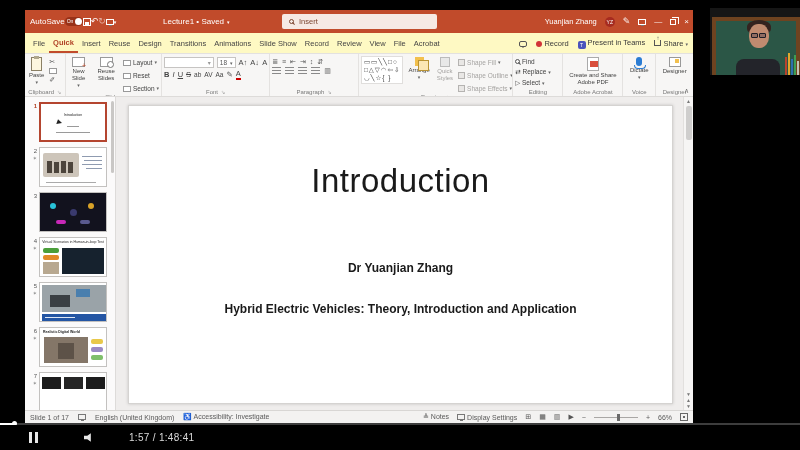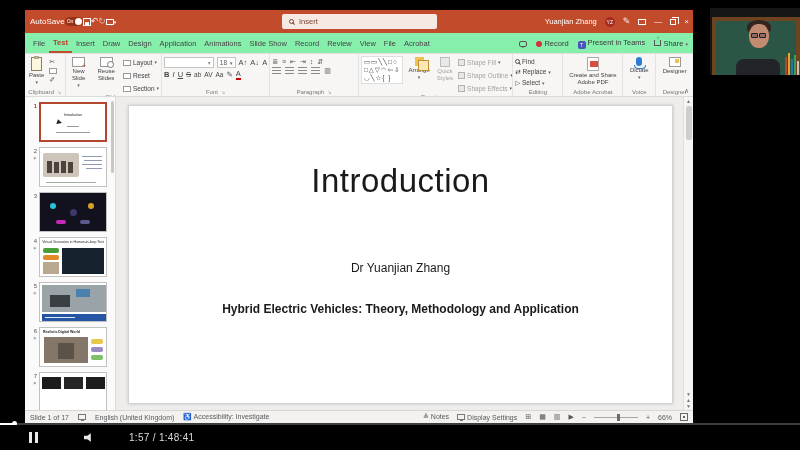--- a/index.html
+++ b/index.html
@@ -23,21 +23,21 @@
   .searchbox{position:absolute;left:257px;top:4px;width:155px;height:15px;background:#f6e9e4;border-radius:2px;display:flex;align-items:center;gap:5px;padding:0 7px;color:#7d4631;font-size:7.5px}
   .mag{width:5px;height:5px;border:1px solid currentColor;border-radius:50%;position:relative;display:inline-block;flex:0 0 auto}
   .mag::after{content:"";position:absolute;width:3px;height:1px;background:currentColor;transform:rotate(45deg);right:-2px;bottom:-1px}
   .tb-right{position:absolute;right:4px;top:0;height:23px;display:flex;align-items:center;gap:8px;font-size:7.5px}
   .avatar{width:10px;height:10px;border-radius:50%;background:#a62b20;color:#fff;font-size:5px;display:flex;align-items:center;justify-content:center}
   .winbtn{font-size:8px;opacity:.95}
   .restore-ico{width:6px;height:6px;border:1px solid #fff;position:relative;display:inline-block}
   .restore-ico::before{content:"";position:absolute;left:1px;top:-3px;width:6px;height:6px;border:1px solid #fff;border-bottom:none;border-left:none}
 
   
-  .tabsrow{height:21px;background:#86efac;display:flex;align-items:center;padding:0 4px;font-size:7.5px;color:#444;border-bottom:1px solid #e3e1df;flex:0 0 auto;white-space:nowrap;position:relative}
+  .tabsrow{height:21px;background:#fef9c3;display:flex;align-items:center;padding:0 4px;font-size:7.5px;color:#444;border-bottom:1px solid #e3e1df;flex:0 0 auto;white-space:nowrap;position:relative}
   .rtab{padding:4px 4px;cursor:default}
   .rtab.active{color:#b04226;border-bottom:2px solid #C14B2B;font-weight:bold}
   .tabs-right{position:absolute;right:5px;top:0;height:21px;display:flex;align-items:center;gap:9px;font-size:7.5px;color:#3a3a3a}
   .comment-ico{width:8px;height:6px;border:1px solid #555;border-radius:2px;position:relative;display:inline-block}
   .comment-ico::after{content:"";position:absolute;left:1px;bottom:-4px;border:2px solid transparent;border-top-color:#555}
   .rec-dot{width:6px;height:6px;border-radius:50%;background:#d13438;display:inline-block;margin-right:2px;vertical-align:-1px}
   .teams-ico{width:8px;height:8px;background:#4B53BC;border-radius:2px;color:#fff;font-size:5px;display:inline-flex;align-items:center;justify-content:center;margin-right:2px;vertical-align:-2px}
   .share-ico{width:7px;height:6px;border:1px solid #555;border-top:none;position:relative;display:inline-block;margin-right:2px}
   .share-ico::after{content:"↑";position:absolute;top:-5px;left:1px;font-size:6px;color:#555}
   .caret{font-size:5px;color:#666}
@@ -97,21 +97,21 @@
   .mini-line{position:absolute;left:20%;height:1px;background:#9a9a9a}
   .cursor-ico{position:absolute;left:16px;top:16px;width:0;height:0;border-left:5px solid #222;border-bottom:3px solid transparent;border-top:2px solid transparent;transform:rotate(20deg)}
   .photo{background:#cdc5ba;position:absolute}
   .blob{position:absolute;background:#4c443c}
   .tline{position:absolute;height:1px;background:#8f9bb0}
   .badge{position:absolute;width:12px;height:5px;border-radius:2px}
 
   .canvas{flex:1;background:#efedec;padding:8px 10px 6px 12px;min-width:0}
   .slide{width:100%;height:100%;background:#fff;border:1px solid #d5d3d1;box-shadow:0 0 3px rgba(0,0,0,.18);position:relative}
   .s-title{position:absolute;left:0;top:56px;width:100%;text-align:center;font-size:33px;color:#1a1a1a;letter-spacing:.5px}
-  .s-author{position:absolute;left:0;top:155px;width:100%;text-align:center;font-size:12px;color:#1a1a1a;font-weight:normal}
+  .s-author{position:absolute;left:0;top:155px;width:100%;text-align:center;font-size:12px;color:#1a1a1a;font-weight:bold}
   .s-sub{position:absolute;left:0;top:196px;width:100%;text-align:center;font-size:12px;color:#1a1a1a;font-weight:bold}
 
   .vscroll{width:10px;background:#f6f5f4;border-left:1px solid #e2e0de;display:flex;flex-direction:column;align-items:center;font-size:5px;color:#777;flex:0 0 auto;padding:1px 0}
   .vthumb{width:6px;height:34px;background:#cfcecd;border-radius:2px;margin:2px 0}
   .vsp{flex:1}
 
   
   .statusbar{height:13px;background:#f3f2f1;border-top:1px solid #d8d6d4;display:flex;align-items:center;font-size:7px;color:#5a5a5a;padding:0 5px;gap:9px;flex:0 0 auto;white-space:nowrap}
   .sb-right{margin-left:auto;display:flex;align-items:center;gap:8px}
   .monitor-ico{width:8px;height:6px;border:1px solid #777;position:relative;display:inline-block}
@@ -167,42 +167,46 @@
       <span class="toggle">
           <span class="tgl-txt">On</span>
           <span class="knob"></span>
         </span>
       <span class="save-ico"></span>
       <span class="qat-ico">↶</span>
       <span class="qat-ico dim">↻</span>
       <span class="monitor-ico" style="border-color:#fff"></span>
       <span class="caret" style="color:#fff">▾</span>
     </div>
+    <div class="tb-title">
+      <span>Lecture1 • Saved</span>
+      <span class="caret" style="color:#fff">▾</span>
+    </div>
     <div class="searchbox">
       <span class="mag"></span>
       <span>Insert</span>
     </div>
     <div class="tb-right">
       <span>Yuanjian Zhang</span>
       <span class="avatar">YZ</span>
       <span class="qat-ico">✎</span>
       <span class="monitor-ico" style="border-color:#fff"></span>
       <span class="winbtn">—</span>
       <span class="restore-ico"></span>
       <span class="winbtn">×</span>
     </div>
   </div>
 
   <div class="tabsrow">
     <span class="rtab">File</span>
-    <span class="rtab active">Test</span>
+    <span class="rtab active">Quick</span>
     <span class="rtab">Insert</span>
-    <span class="rtab">Draw</span>
+    <span class="rtab">Reuse</span>
     <span class="rtab">Design</span>
-    <span class="rtab">Application</span>
+    <span class="rtab">Transitions</span>
     <span class="rtab">Animations</span>
     <span class="rtab">Slide Show</span>
     <span class="rtab">Record</span>
     <span class="rtab">Review</span>
     <span class="rtab">View</span>
     <span class="rtab">File</span>
     <span class="rtab">Acrobat</span>
     <div class="tabs-right">
       <span class="comment-ico"></span>
       <span><span class="rec-dot"></span><span>Record</span></span>
@@ -507,21 +511,21 @@
           <div class="photo" style="left:46px;top:4px;width:19px;height:12px;background:#1c1c1c"></div>
         </div>
       </div>
       <div class="tscroll" style="position:absolute;right:1px;top:4px;width:3px;height:72px;background:#c9c7c5;border-radius:2px"></div>
     </div>
 
     <div class="canvas">
       <div class="slide">
         <div class="s-title">Introduction</div>
         <div class="s-author">Dr Yuanjian Zhang</div>
-        <div class="s-sub">Hybrid Electric Vehicles: Theory, Methodology and Application</div>
+        <div class="s-sub">Hybrid Electric Vehicles: Theory, Introduction and Application</div>
       </div>
     </div>
 
     <div class="vscroll">
       <span>▲</span>
       <span class="vthumb"></span>
       <span class="vsp"></span>
       <span>▼</span>
       <span>▲</span>
       <span>▼</span>

